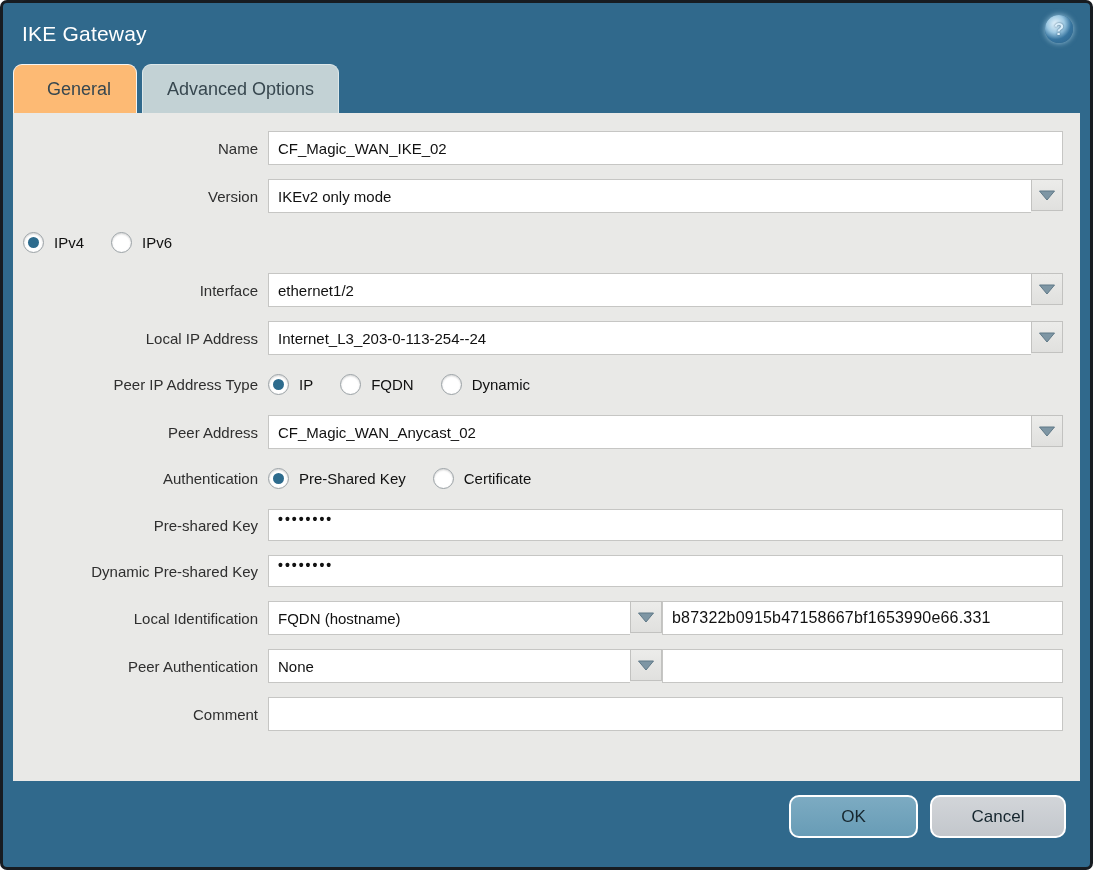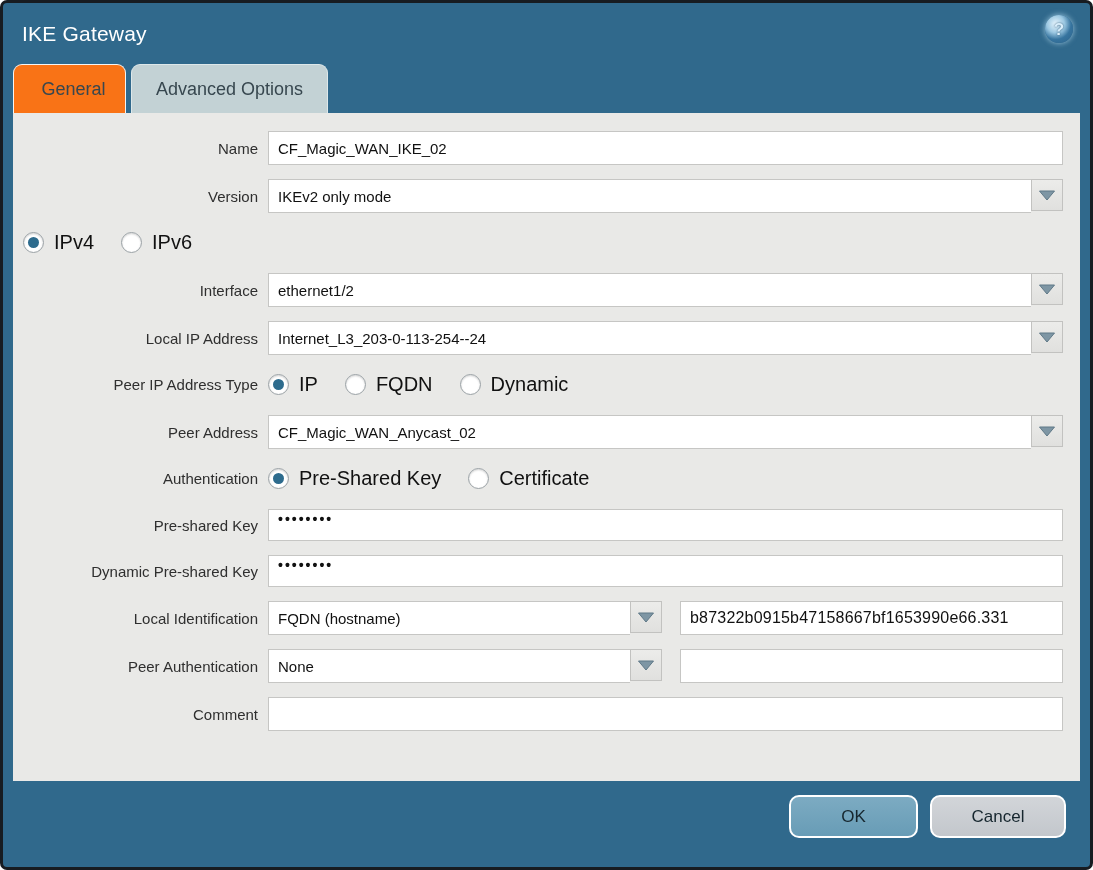--- a/index.html
+++ b/index.html
@@ -56,22 +56,22 @@
   .tab {
     height: 49px;
     display: flex; align-items: center; justify-content: center;
     border-radius: 9px 9px 0 0;
     font-size: 18px;
     color: #37474f;
     cursor: pointer;
     padding: 0 24px;
   }
   .tab.active {
-    background: #f97316;
-    width: 113px;
+    background: #fdba74;
+    width: 124px;
     border: 1px solid #f5f5f3;
     border-bottom: none;
     padding-left: 32px;
   }
   .tab.inactive {
     background: #c3d2d5;
     border: 1px solid #dde8ea;
     border-bottom: none;
   }
 
@@ -119,41 +119,41 @@
   .combo input.txt { border-right: none; }
   .dd-btn {
     flex: 0 0 32px;
     width: 32px; height: 32px;
     background: linear-gradient(#ececea, #e0e0de);
     border: 1px solid #c2c2c0;
     display: flex; align-items: center; justify-content: center;
     cursor: pointer;
   }
   .combo-short { width: 394px; flex: 0 0 394px; }
-  .id-field { flex: 1; margin-left: 18px; border-radius: 15px; }
+  .id-field { flex: 1; margin-left: 0; border-radius: 15px; }
   .id-field input.txt { font-size: 16px; letter-spacing: 0.2px; }
 
   
   .radio-opt { display: flex; align-items: center; margin-right: 27px; cursor: pointer; }
   .radio-circle {
     width: 21px; height: 21px;
     border-radius: 50%;
     background: #ffffff;
     border: 1px solid #9aa1a5;
     box-shadow: inset 0 1px 2px rgba(0,0,0,0.18);
     display: flex; align-items: center; justify-content: center;
   }
   .radio-circle.checked::after {
     content: "";
     width: 11px; height: 11px;
     border-radius: 50%;
     background: #2d6b8d;
     display: block;
   }
-  .radio-label { font-size: 20px; color: #111; margin-left: 10px; }
+  .radio-label { font-size: 15px; color: #111; margin-left: 10px; }
 
   
   .footer {
     height: 89px;
     display: flex;
     justify-content: flex-end;
     align-items: flex-start;
     padding-top: 14px;
     padding-right: 24px;
     gap: 12px;

